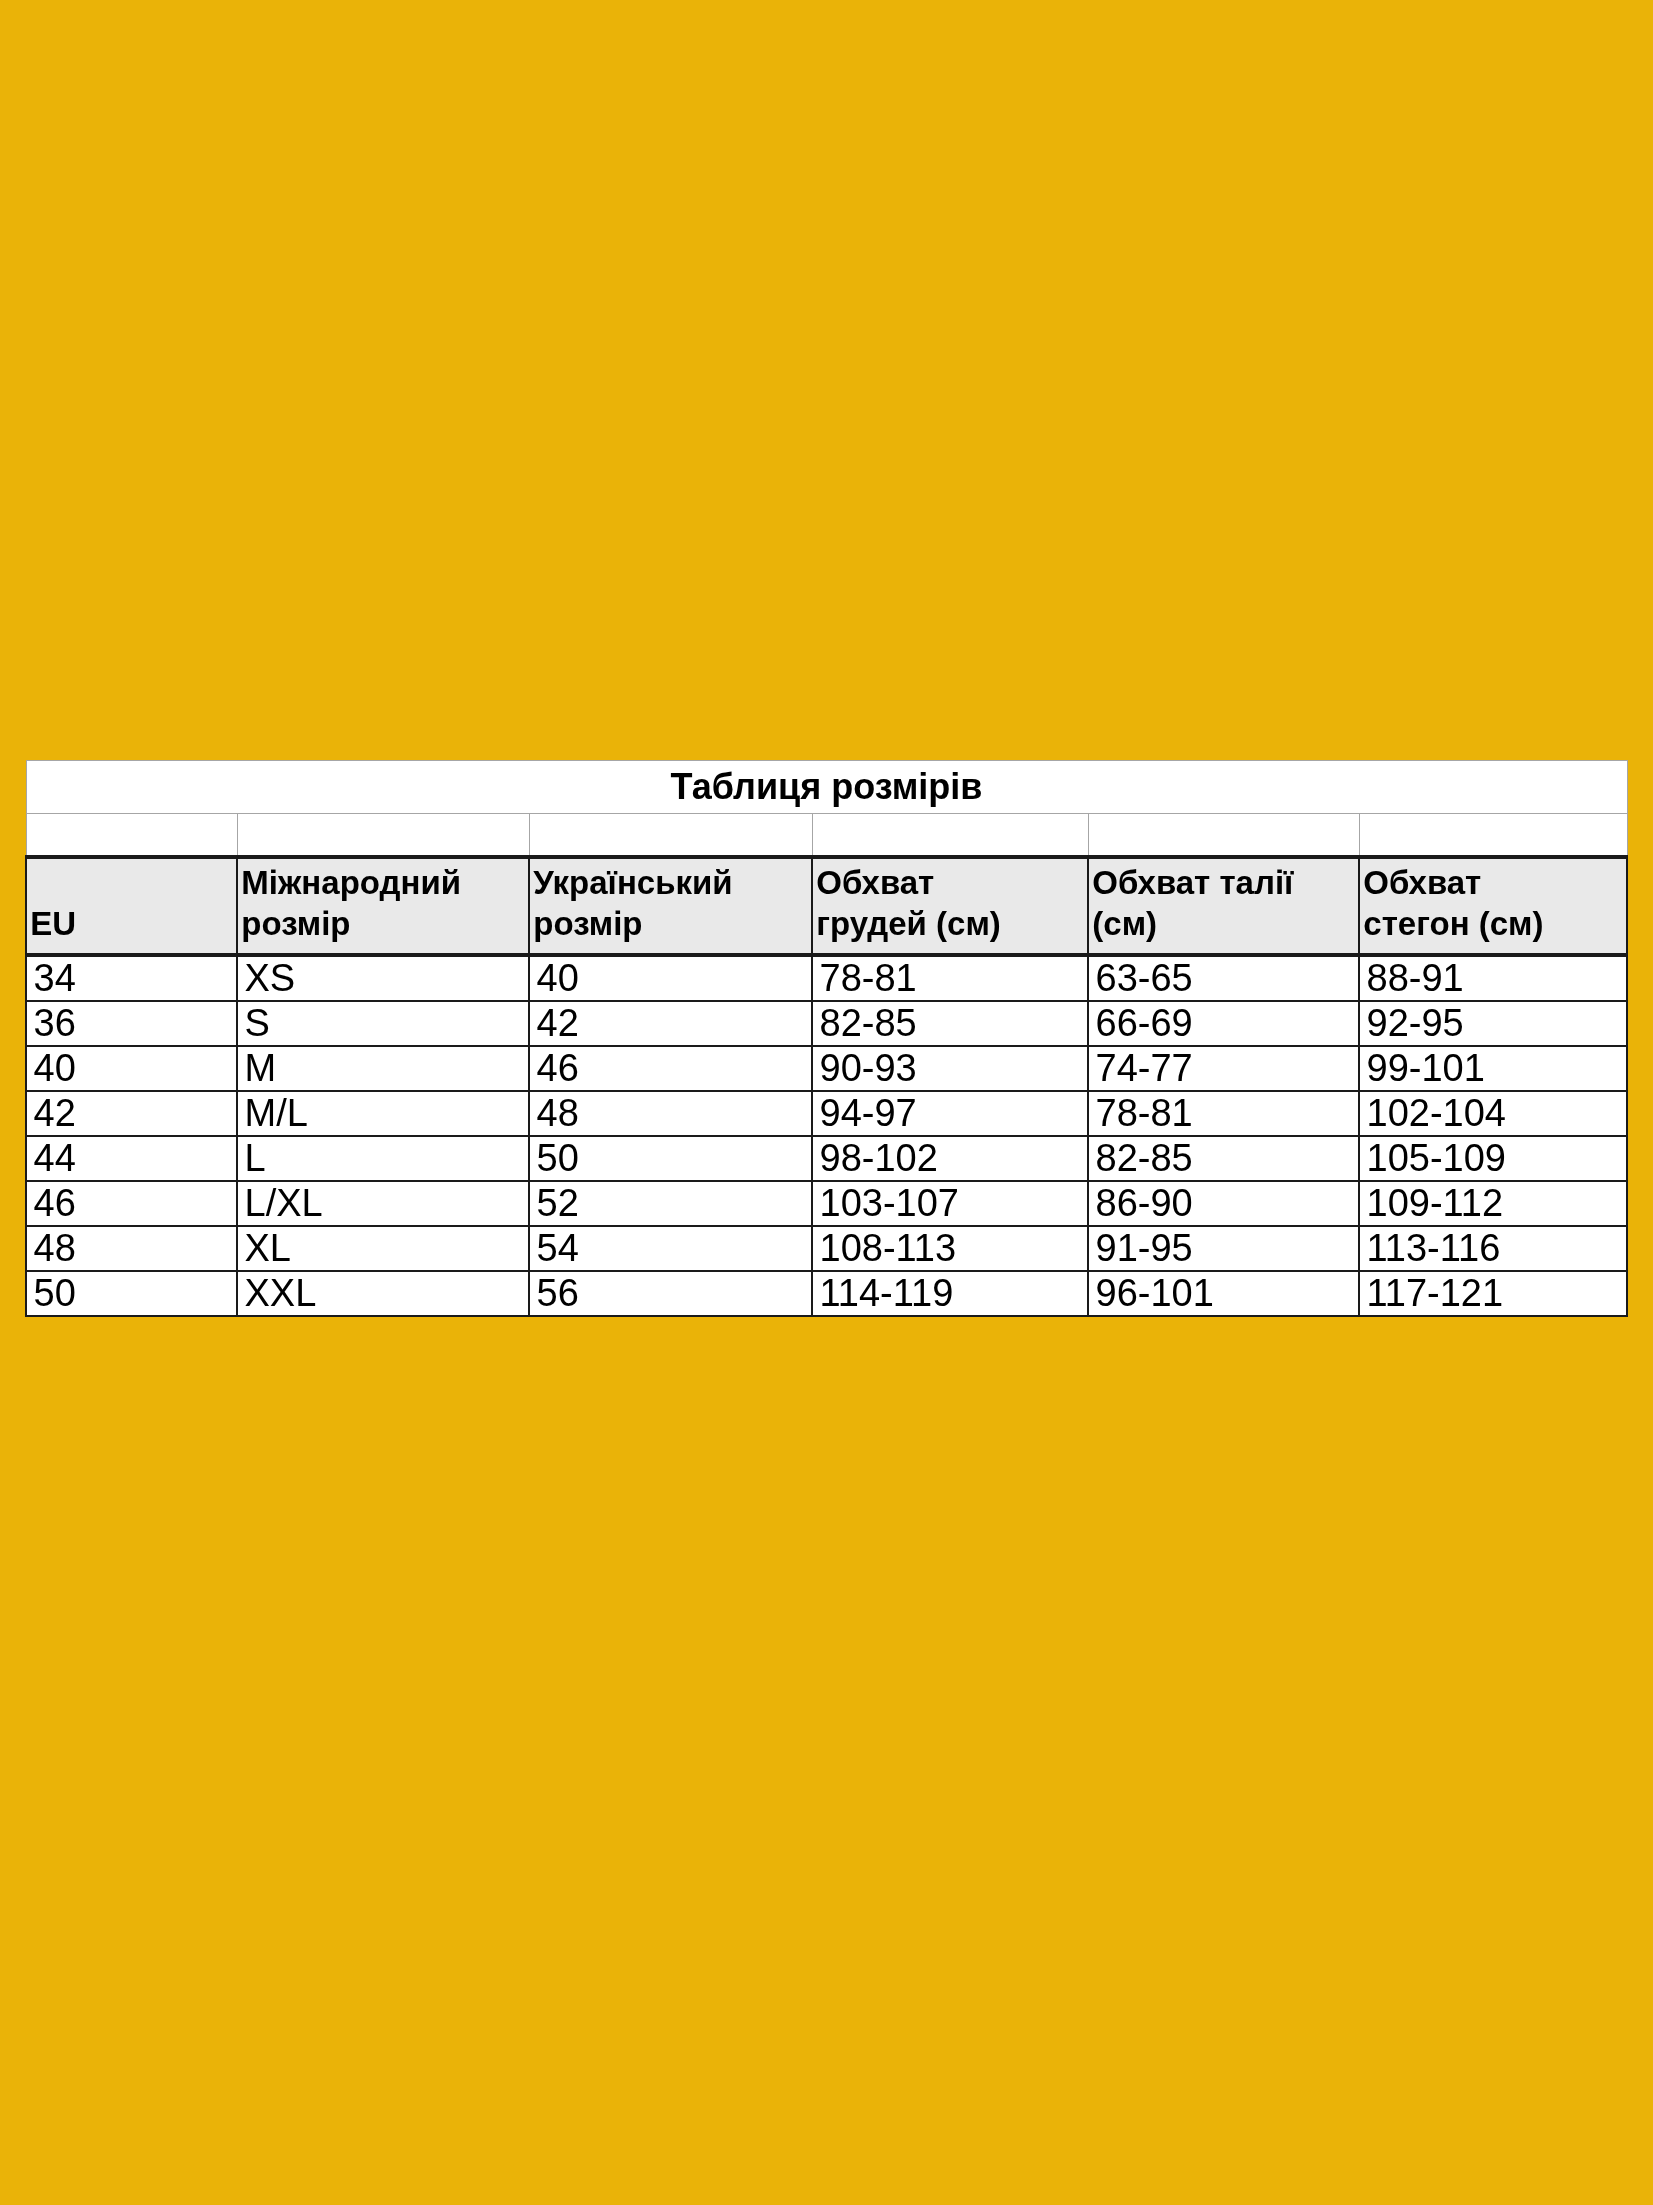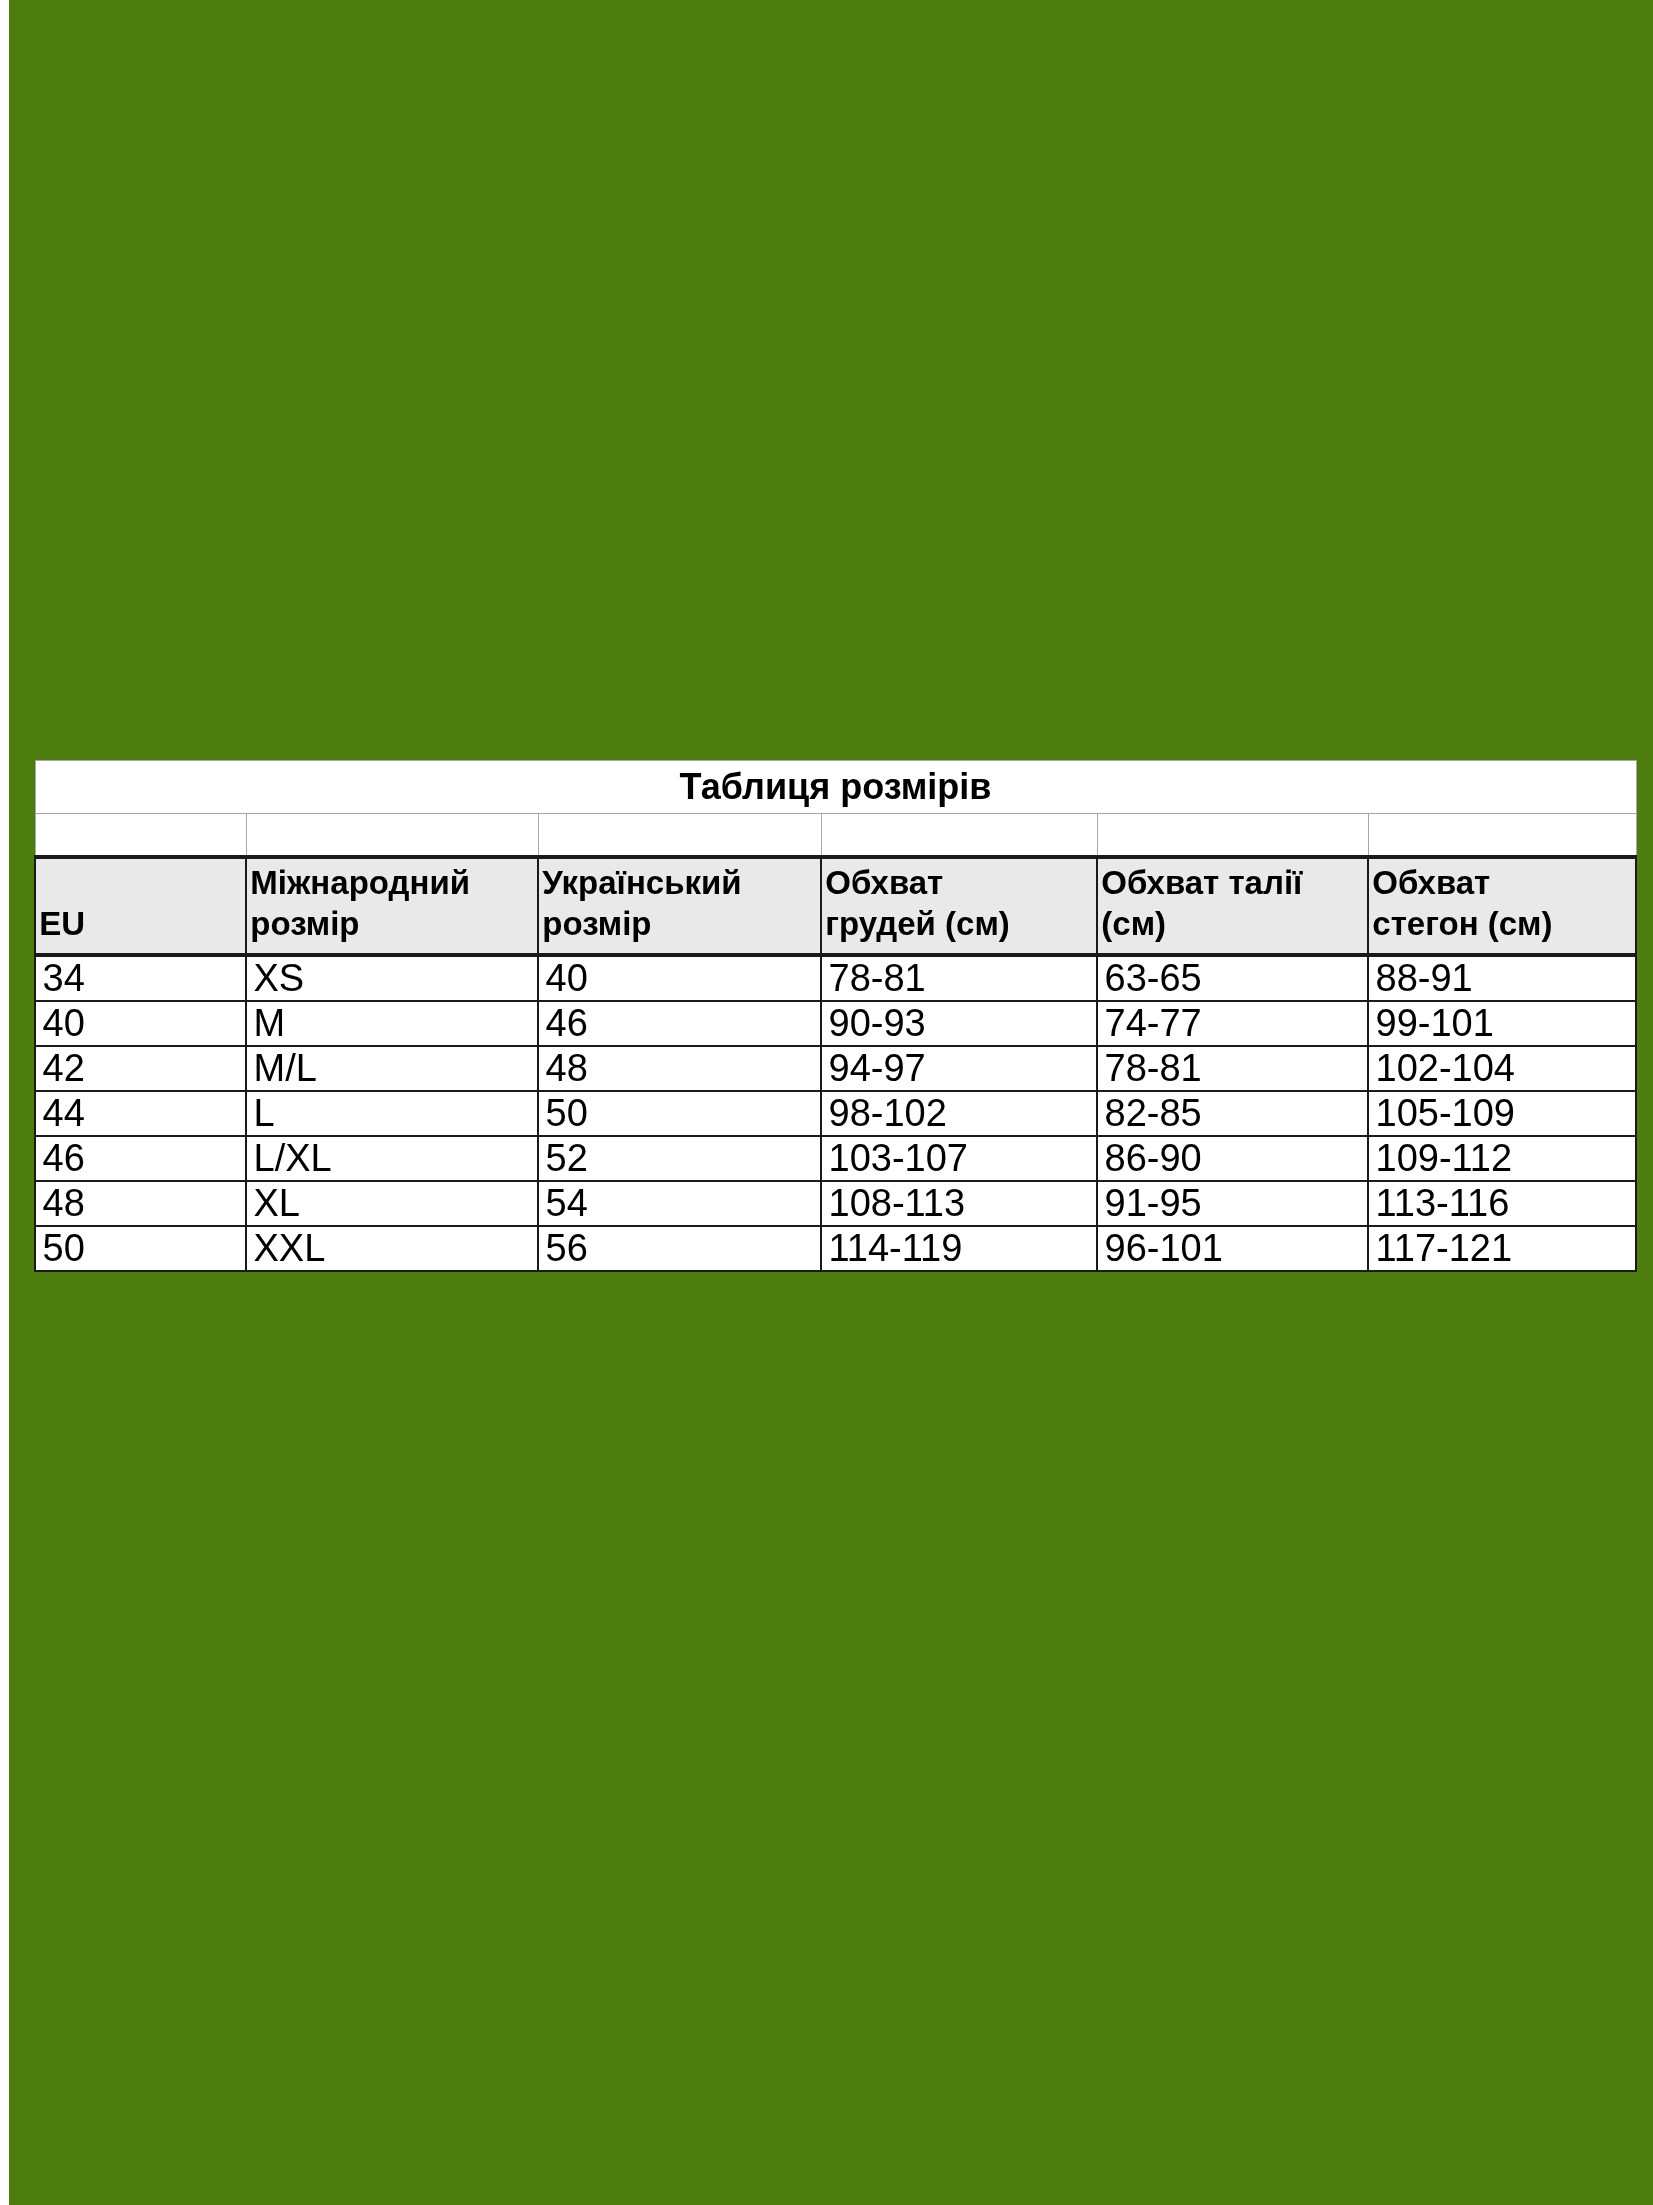--- a/index.html
+++ b/index.html
@@ -11,22 +11,21 @@
     width: 1654px;
     height: 2205px;
     position: relative;
     overflow: hidden;
     font-family: "Liberation Sans", "DejaVu Sans", sans-serif;
     color: #000000;
   }
   .page {
     position: absolute;
     inset: 0;
-    background: #4d7c0f;
-    margin-left: 9px;
+    background: #eab308;
   }
   table.size-table {
     position: absolute;
     left: 25px;
     top: 760px;
     width: 1600px;
     border-collapse: collapse;
     table-layout: fixed;
   }
   
@@ -129,20 +128,28 @@
 
       <tr class="row-data">
         <td>34</td>
         <td>XS</td>
         <td>40</td>
         <td>78-81</td>
         <td>63-65</td>
         <td>88-91</td>
       </tr>
       <tr class="row-data">
+        <td>36</td>
+        <td>S</td>
+        <td>42</td>
+        <td>82-85</td>
+        <td>66-69</td>
+        <td>92-95</td>
+      </tr>
+      <tr class="row-data">
         <td>40</td>
         <td>M</td>
         <td>46</td>
         <td>90-93</td>
         <td>74-77</td>
         <td>99-101</td>
       </tr>
       <tr class="row-data">
         <td>42</td>
         <td>M/L</td>

